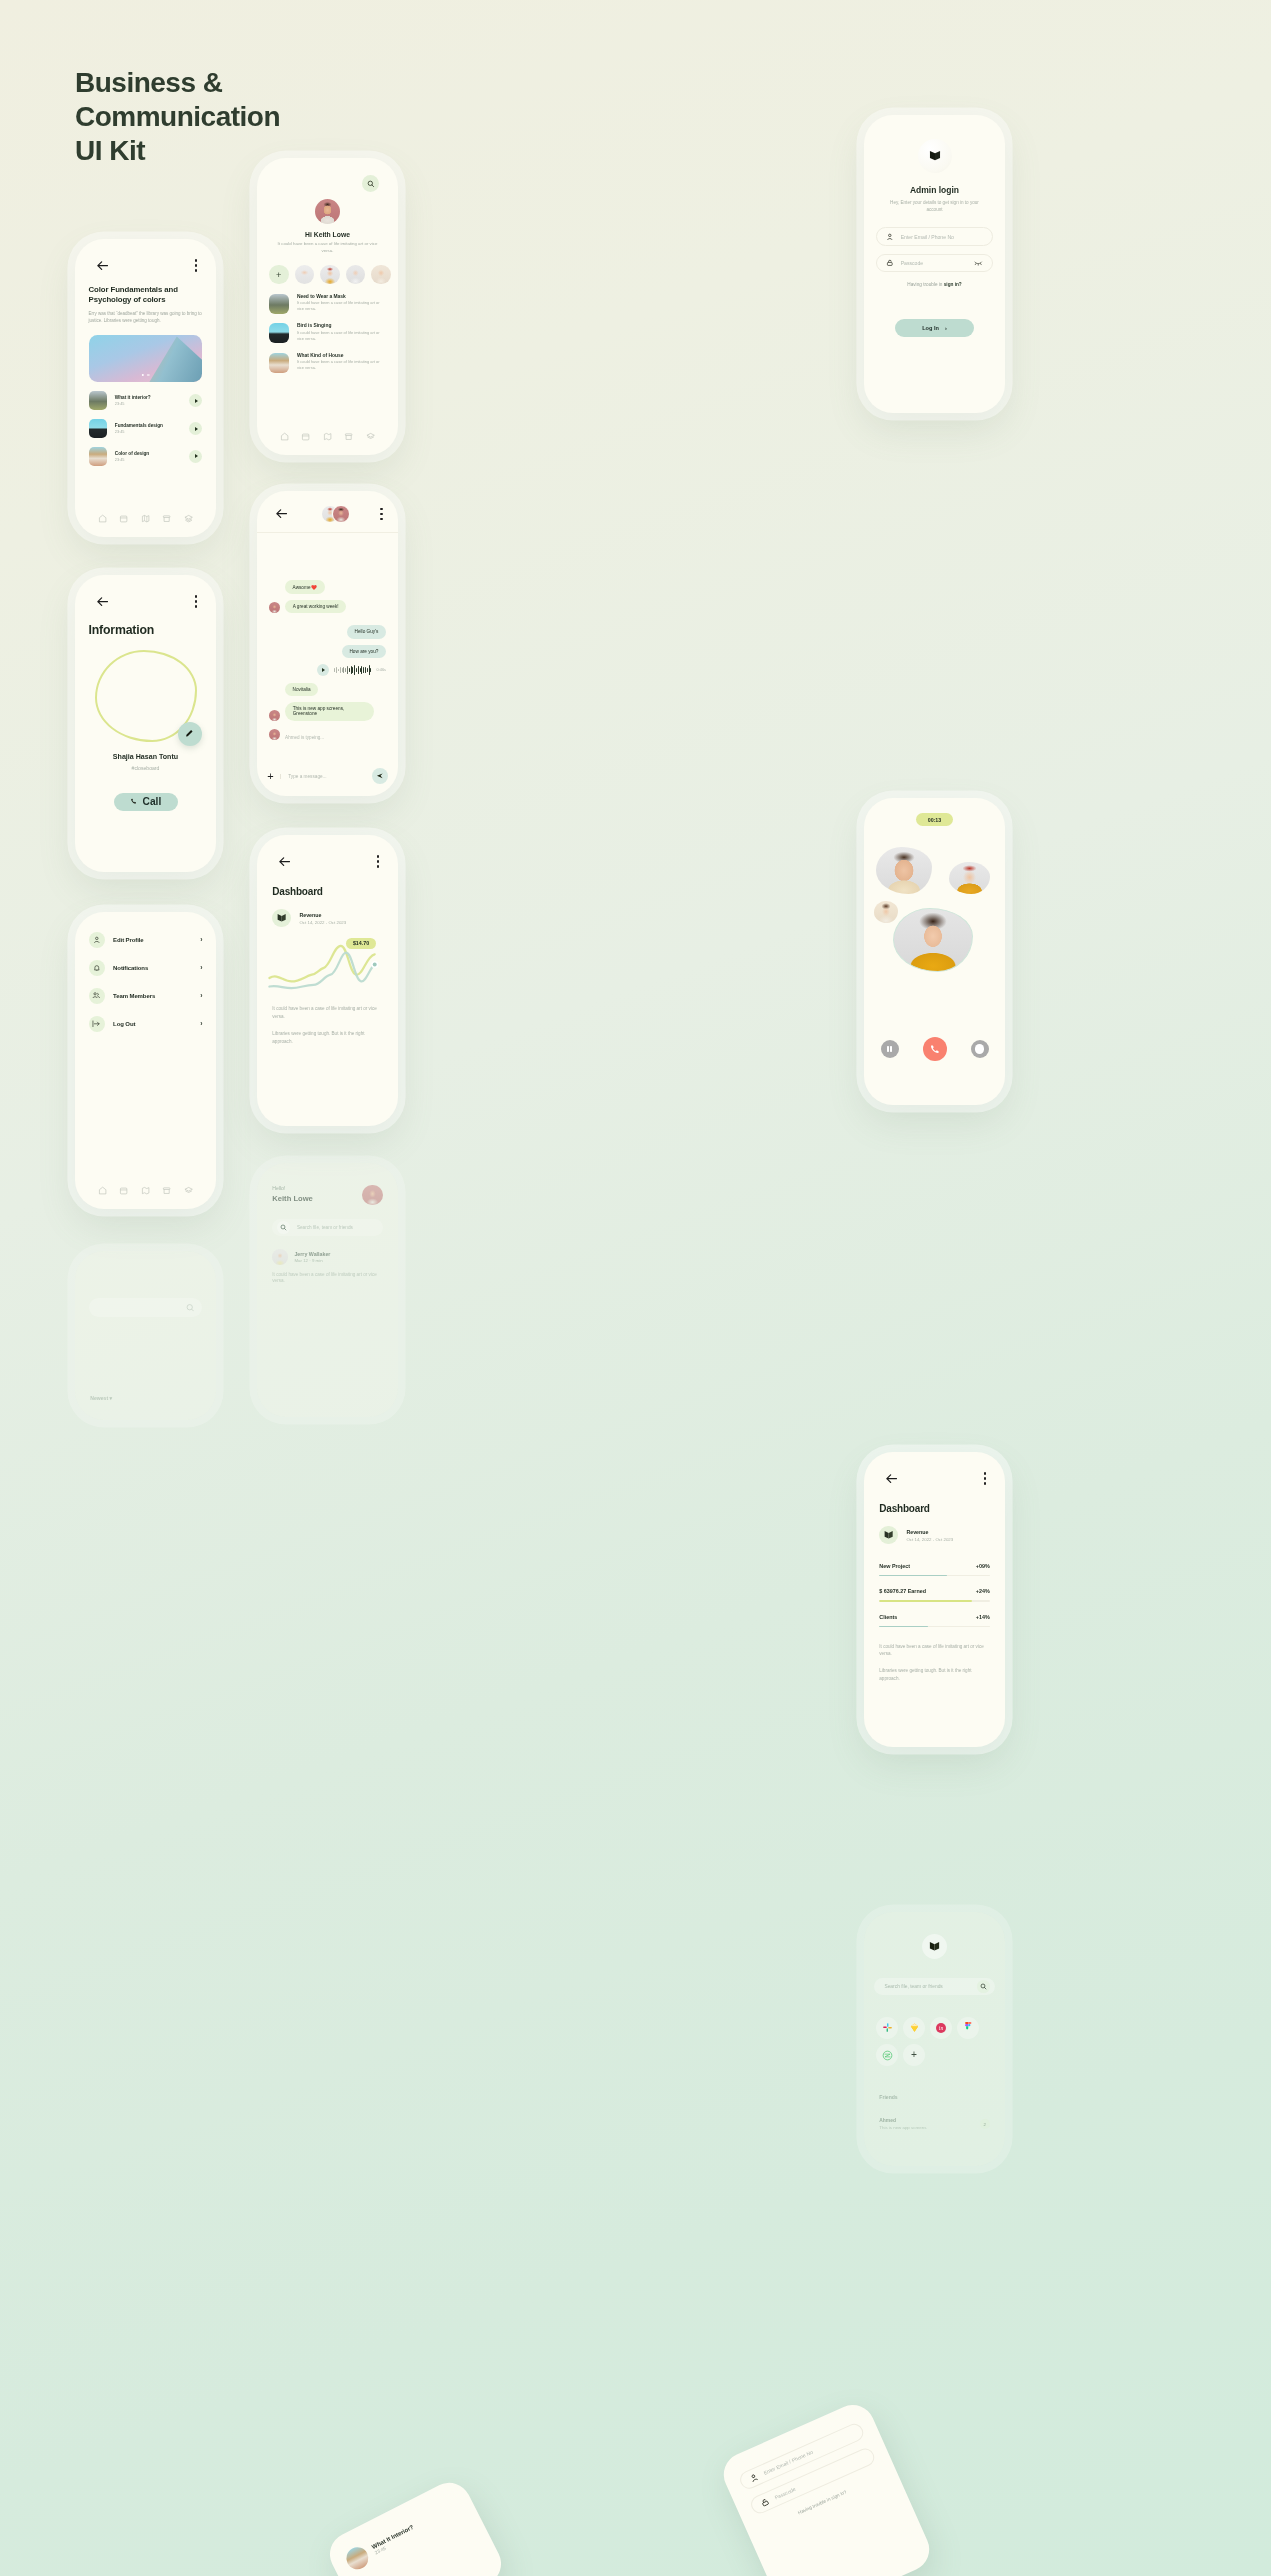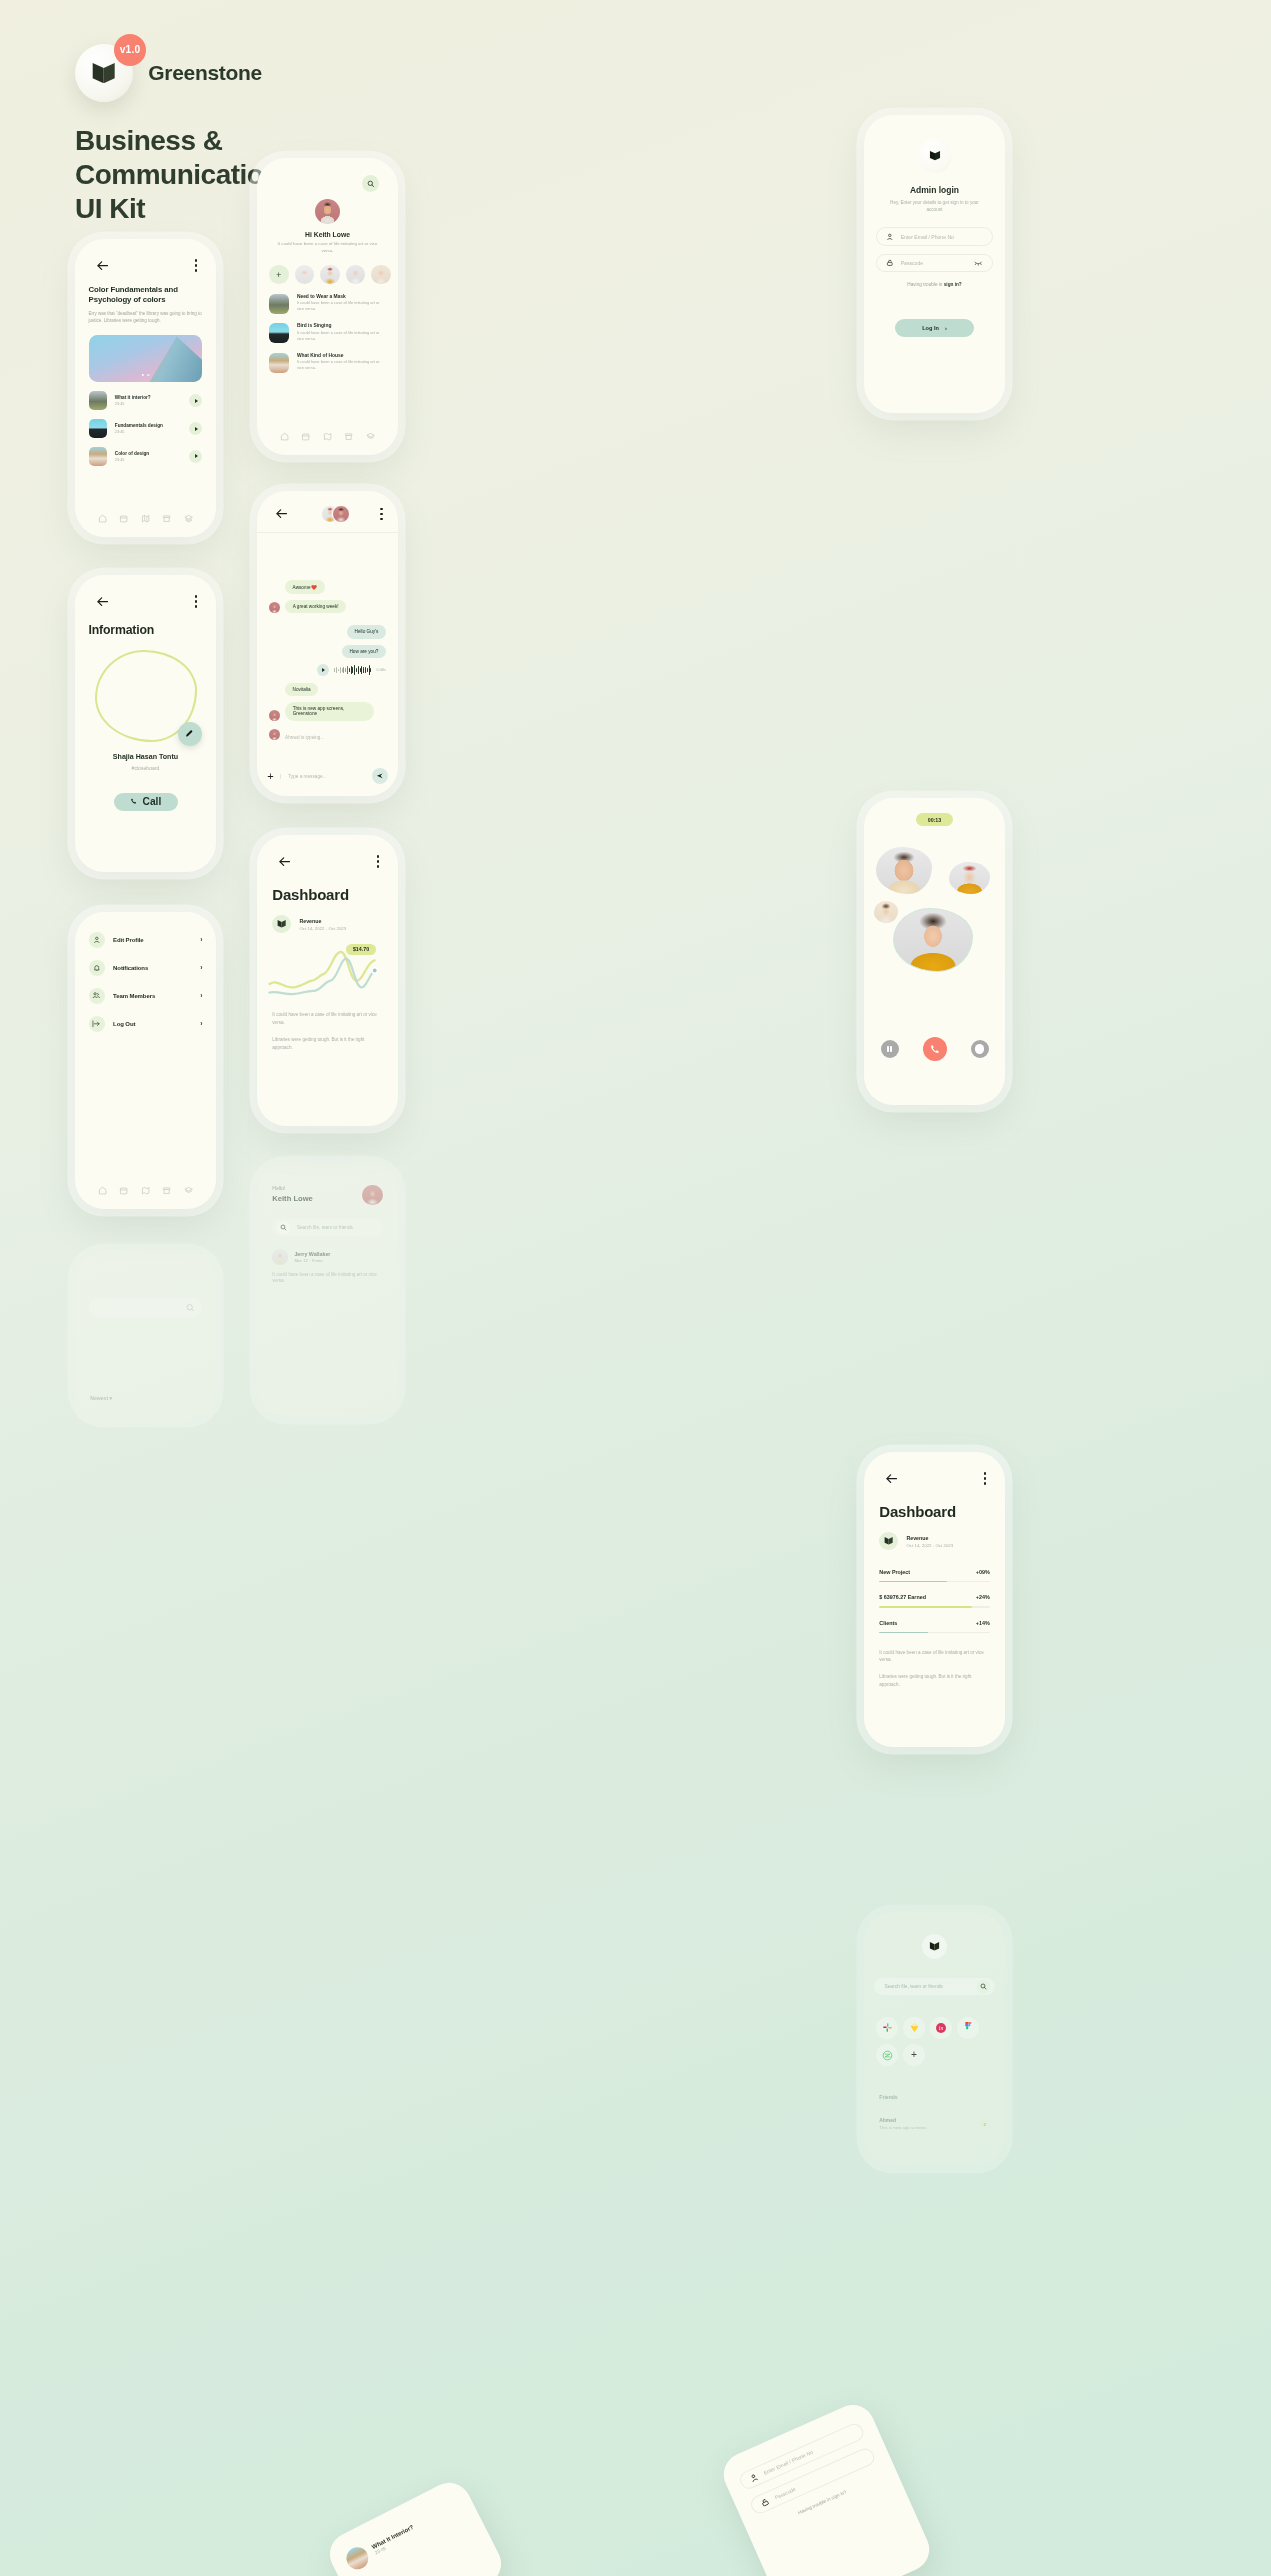--- a/index.html
+++ b/index.html
@@ -158,21 +158,21 @@
   .wave span { width: 1px; background: #2b3a2b; border-radius: 0.8px; display: block; }
   .vtime { font-size: 3.9px; color: #a8b0a7; }
   .typing { font-size: 4.6px; color: #b2b9b0; }
   .composer { position: absolute; left: 10.2px; right: 10.2px; bottom: 12px; display: flex; align-items: center; gap: 6.8px; }
   .plus { font-size: 11px; color: #222; line-height: 1; }
   .cbar { flex: 1; border-left: 0.8px solid #e7e5d8; padding-left: 6.8px; font-size: 4.7px; color: #b2b9b0; }
   .send { width: 16px; height: 16px; border-radius: 50%; background: #d8eae2; display: flex; align-items: center; justify-content: center; }
 
   
   #card-dash-chart { left: 257px; top: 835px; width: 141px; height: 291px; }
-  .dash-title { font-size: 15px; font-weight: 700; padding: 0 15.3px; margin-top: 15.3px; letter-spacing: -0.2px; }
+  .dash-title { font-size: 10px; font-weight: 700; padding: 0 15.3px; margin-top: 15.3px; letter-spacing: -0.2px; }
   .rev-row { display: flex; align-items: center; gap: 8.5px; padding: 0 15.3px; margin-top: 12px; }
   .rev-ic { width: 18.6px; height: 18.6px; border-radius: 50%; background: #e4f0d8; display: flex; align-items: center; justify-content: center; flex: 0 0 auto; }
   .rev-t { font-size: 5.3px; font-weight: 700; }
   .rev-d { font-size: 4.4px; color: #a8b0a7; margin-top: 1.7px; }
   .chartbox { position: relative; margin: 6.8px 8.5px 0; height: 61px; }
   .tooltip { position: absolute; right: 13.6px; top: 3.4px; background: #dfe896; border-radius: 8.5px; font-size: 5.3px; font-weight: 700; padding: 2.5px 6.8px; }
   .para { font-size: 4.6px; color: #a8b0a7; line-height: 1.6; padding: 0 15.3px; margin-top: 10.2px; }
 
   
   #card-hello { left: 257px; top: 1163px; width: 141px; height: 254px; }
@@ -250,30 +250,20 @@
   #float-login .field + .field { margin-top: 8.5px; }
   #float-track { left: 339px; top: 2504px; width: 153px; height: 110px; transform: rotate(-27deg); padding: 17px 13.6px; }
   #float-track .track { margin-top: 0; }
 </style>
 </head>
 <body>
 
 <div class="stage">
 
   <div id="brand">
-    <div class="logo-row">
-      <div class="logo-disc">
-        <svg class="mark" viewBox="0 0 30 24">
-          <path d="M15 6 L2 0 L2 18 L15 24 Z" fill="#283124"></path>
-          <path d="M15 6 L28 0 L28 18 L15 24 Z" fill="#333e2d"></path>
-        </svg>
-      </div>
-      <div class="badge">v1.0</div>
-      <div class="brand-name">Greenstone</div>
-    </div>
     <div class="headline">
       <div>Business &amp;</div>
       <div>Communication</div>
       <div>UI Kit</div>
     </div>
   </div>
 
   <div class="phone" id="card-colors">
     <div class="topbar">
       <div class="icon-btn">

